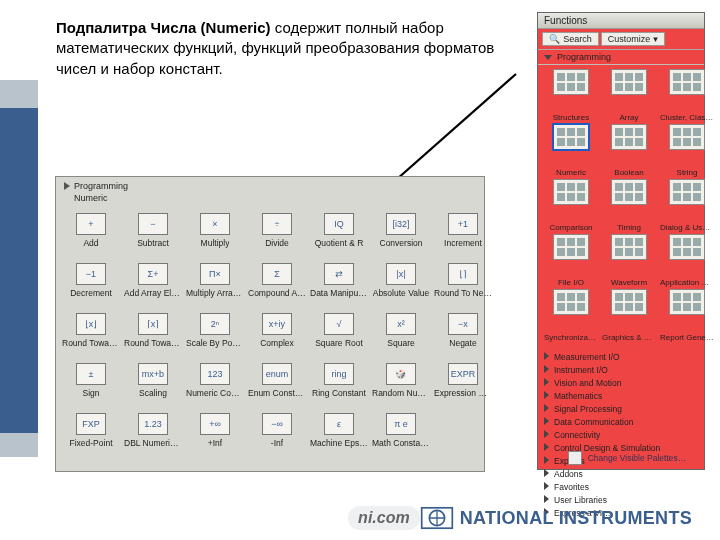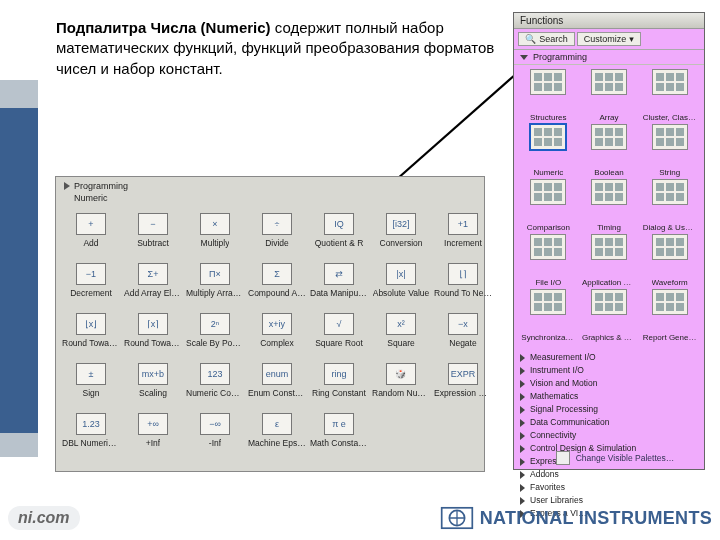--- a/index.html
+++ b/index.html
@@ -3,50 +3,50 @@
 <meta charset="utf-8">
 <style>
 *{box-sizing:border-box;margin:0;padding:0;font-family:Arial,Helvetica,sans-serif}
 body{width:720px;height:540px;background:#fff;position:relative;overflow:hidden}
 .slide{width:720px;height:540px;position:relative}
 .desc{position:absolute;left:56px;top:18px;width:440px;font-size:15px;line-height:1.35;color:#000}
 .desc b{font-weight:700}
 .brandbar{position:absolute;left:0;top:108px;width:38px;height:325px;background:#3a5f8f}
 .brandbar::before{content:"";position:absolute;top:-28px;left:0;width:38px;height:28px;background:#b9c3cc}
 .brandbar::after{content:"";position:absolute;bottom:-24px;left:0;width:38px;height:24px;background:#b9c3cc}
-.footer{position:absolute;left:0;bottom:0;width:720px;height:44px;display:flex;align-items:center;justify-content:space-between;padding:0 8px}
+.footer{position:absolute;left:0;bottom:0;width:720px;height:44px;display:flex;align-items:center;justify-content:flex-end;padding:0 28px}
 .footer .nicom{font-style:italic;font-weight:700;font-size:16px;color:#666;background:#eef0f2;border-radius:12px;padding:3px 10px}
 .footer .logo{font-weight:700;font-size:18px;color:#3a5f8f;letter-spacing:.3px;display:flex;align-items:center;gap:6px}
 .footer .logo svg{width:34px;height:34px}
 
 
 .numeric-panel{position:absolute;left:55px;top:176px;width:430px;height:296px;background:#d8d8d2;border:1px solid #888;font-size:9px;color:#222}
 .numeric-panel .bc{position:absolute;left:8px;top:4px;display:flex;align-items:center;gap:4px}
 .numeric-panel .bc .tri{width:0;height:0;border-left:6px solid #555;border-top:4px solid transparent;border-bottom:4px solid transparent}
 .np-grid{position:absolute;left:6px;top:36px;right:6px;bottom:6px;display:grid;grid-template-columns:repeat(7,1fr);grid-auto-rows:48px;gap:2px 4px}
 .np-cell{display:flex;flex-direction:column;align-items:center;justify-content:flex-start;gap:3px}
 .np-icon{width:30px;height:22px;background:#f4f3ef;border:1px solid #777;position:relative;display:flex;align-items:center;justify-content:center;font-size:9px;color:#3a5f8f}
 .np-label{font-size:8.5px;text-align:center;white-space:nowrap;overflow:hidden;text-overflow:ellipsis;max-width:58px}
 
 
-.fn-window{position:absolute;right:15px;top:12px;width:192px;height:458px;background:#f0abfc;border:1px solid #666;font-size:9px;color:#222}
+.fn-window{position:absolute;right:15px;top:12px;width:168px;height:458px;background:#ef4444;border:1px solid #666;font-size:9px;color:#222}
 .fn-title{background:linear-gradient(#e8e8e4,#c8c8c0);border-bottom:1px solid #999;height:16px;display:flex;align-items:center;padding:0 6px;font-size:10px}
 .fn-tools{display:flex;gap:2px;padding:3px 4px;border-bottom:1px solid #aaa}
 .fn-tools .tool{background:#efeee8;border:1px solid #999;padding:1px 6px;font-size:9px;display:flex;align-items:center;gap:3px}
 .fn-sec{padding:2px 6px;display:flex;align-items:center;gap:5px;border-bottom:1px solid #c0c0b8}
 .fn-sec .chev{width:0;height:0;border-left:4px solid transparent;border-right:4px solid transparent;border-top:5px solid #444}
 .cat-grid{display:grid;grid-template-columns:repeat(3,1fr);gap:2px 4px;padding:4px 6px 6px}
 .cat-cell{display:flex;flex-direction:column;align-items:center;gap:18px}
 .cat-icon{width:36px;height:26px;background:#f2f0e8;border:1px solid #888;position:relative}
 .cat-icon.sel{outline:2px solid #1d5cc4;outline-offset:-1px}
 .cat-icon .dots{position:absolute;inset:3px;display:grid;grid-template-columns:repeat(3,1fr);grid-template-rows:repeat(2,1fr);gap:2px}
 .cat-icon .dots span{background:#9aa;}
 .cat-label{font-size:8px;text-align:center;white-space:nowrap;overflow:hidden;text-overflow:ellipsis;max-width:54px}
 .fn-list{padding:2px 0}
-.fn-item{display:flex;align-items:flex-end;gap:5px;padding:1.5px 6px;font-size:8.5px}
+.fn-item{display:flex;align-items:flex-start;gap:5px;padding:1.5px 6px;font-size:8.5px}
 .fn-item .chev{width:0;height:0;border-left:5px solid #444;border-top:4px solid transparent;border-bottom:4px solid transparent}
 .fn-foot{position:absolute;bottom:4px;left:12px;right:0;display:flex;align-items:center;justify-content:center;gap:6px;font-size:8.5px;color:#335}
 .fn-foot .ico{width:14px;height:14px;border:1px solid #888;background:#eee}
 
 
 .arrow-svg{position:absolute;left:318px;top:68px;pointer-events:none}
 </style>
 </head>
 <body>
 
@@ -180,20 +180,24 @@
           <div class="np-icon">ring</div>
           <div class="np-label">Ring Constant</div>
         </div>
         <div class="np-cell">
           <div class="np-icon">🎲</div>
           <div class="np-label">Random Num…</div>
         </div>
         <div class="np-cell">
           <div class="np-icon">EXPR</div>
           <div class="np-label">Expression N…</div>
+        </div>
+        <div class="np-cell">
+          <div class="np-icon">FXP</div>
+          <div class="np-label">Fixed-Point</div>
         </div>
         <div class="np-cell">
           <div class="np-icon">1.23</div>
           <div class="np-label">DBL Numeric …</div>
         </div>
         <div class="np-cell">
           <div class="np-icon">+∞</div>
           <div class="np-label">+Inf</div>
         </div>
         <div class="np-cell">
@@ -362,34 +366,34 @@
           <div class="cat-icon">
             <div class="dots">
               <span></span>
               <span></span>
               <span></span>
               <span></span>
               <span></span>
               <span></span>
             </div>
           </div>
+          <div class="cat-label">Waveform</div>
+        </div>
+        <div class="cat-cell">
+          <div class="cat-icon">
+            <div class="dots">
+              <span></span>
+              <span></span>
+              <span></span>
+              <span></span>
+              <span></span>
+              <span></span>
+            </div>
+          </div>
           <div class="cat-label">Application C…</div>
-        </div>
-        <div class="cat-cell">
-          <div class="cat-icon">
-            <div class="dots">
-              <span></span>
-              <span></span>
-              <span></span>
-              <span></span>
-              <span></span>
-              <span></span>
-            </div>
-          </div>
-          <div class="cat-label">Waveform</div>
         </div>
         <div class="cat-cell">
           <div class="cat-icon">
             <div class="dots">
               <span></span>
               <span></span>
               <span></span>
               <span></span>
               <span></span>
               <span></span>

